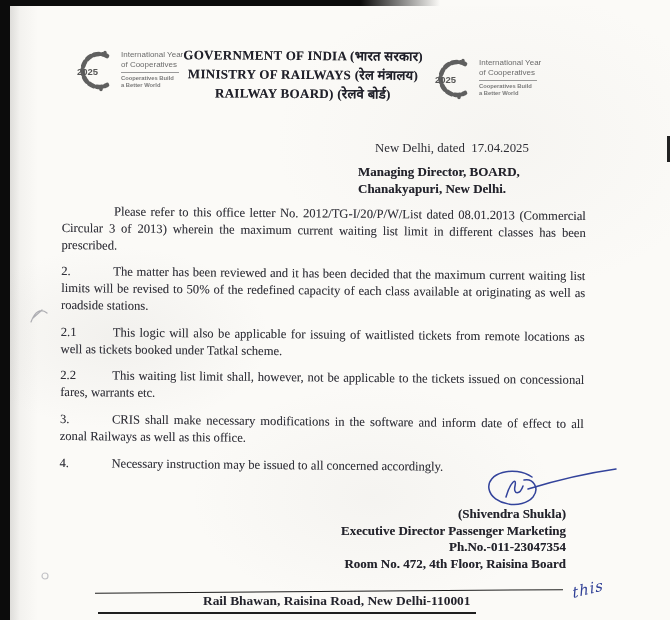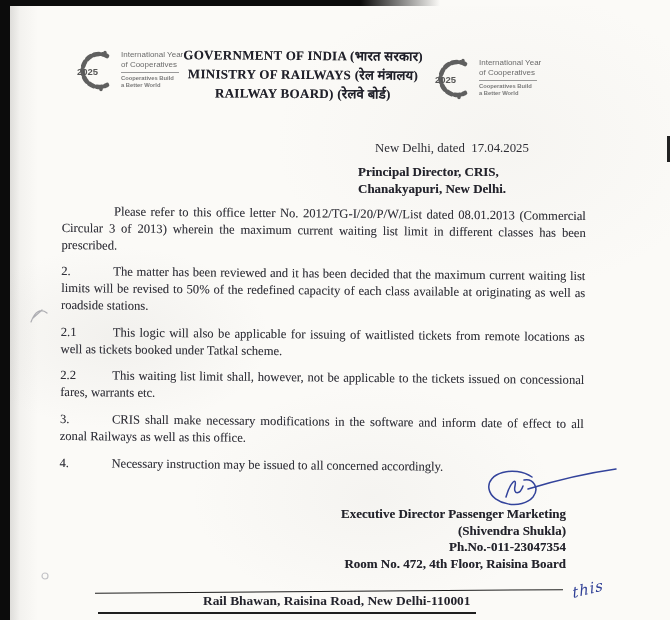--- a/index.html
+++ b/index.html
@@ -108,21 +108,21 @@
       <div class="logo-tag">Cooperatives Build</div>
       <div class="logo-tag">a Better World</div>
     </div>
   </div>
 
   <div class="abs ref-line" style="left:375px; top:141px;">
     <span>New Delhi, dated</span>&nbsp;&nbsp;<span>17.04.2025</span>
   </div>
 
   <div class="abs addr" style="left:358px; top:164px;">
-    <div>Principal Director, CRIS,</div>
+    <div>Managing Director, BOARD,</div>
     <div>Chanakyapuri, New Delhi.</div>
   </div>
 
   <div class="abs body-block" style="left:62px; top:203px;">
     <p class="para indent"><span>Please refer to this office letter No. 2012/TG-I/20/P/W/List dated 08.01.2013 (Commercial Circular 3 of 2013) wherein the maximum current waiting list limit in different classes has been prescribed.</span></p>
     <p class="para"><span class="pnum">2.</span><span>The matter has been reviewed and it has been decided that the maximum current waiting list limits will be revised to 50% of the redefined capacity of each class available at originating as well as roadside stations.</span></p>
     <p class="para"><span class="pnum">2.1</span><span>This logic will also be applicable for issuing of waitlisted tickets from remote locations as well as tickets booked under Tatkal scheme.</span></p>
     <p class="para"><span class="pnum">2.2</span><span>This waiting list limit shall, however, not be applicable to the tickets issued on concessional fares, warrants etc.</span></p>
     <p class="para"><span class="pnum">3.</span><span>CRIS shall make necessary modifications in the software and inform date of effect to all zonal Railways as well as this office.</span></p>
     <p class="para"><span class="pnum">4.</span><span>Necessary instruction may be issued to all concerned accordingly.</span></p>
@@ -137,22 +137,22 @@
 
   <svg class="abs" style="left:436px; top:466px;" width="185" height="48" viewBox="0 0 185 48">
     <g fill="none" stroke="#33439b" stroke-width="1.5" stroke-linecap="round">
       <path d="M96 11 C78 -1 50 7 53 23 C56 39 86 44 97 31 C104 22 97 12 88 14"></path>
       <path d="M70 31 C74 17 81 10 79 20 C77 29 84 29 87 20"></path>
       <path d="M92 23 C118 15 152 7 180 3"></path>
     </g>
   </svg>
 
   <div class="abs signoff" style="left:200px; top:506px;">
+    <div class="bold">(Shivendra Shukla)</div>
     <div class="bold">Executive Director Passenger Marketing</div>
-    <div class="bold">(Shivendra Shukla)</div>
     <div class="bold">Ph.No.-011-23047354</div>
     <div class="bold">Room No. 472, 4th Floor, Raisina Board</div>
   </div>
 
   <div class="abs rule" style="left:95px; top:591px; width:468px; transform:rotate(-.45deg);"></div>
   <div class="abs addr-bottom bold" style="left:203px; top:593px;">Rail Bhawan, Raisina Road, New Delhi-110001</div>
   <div class="abs rule" style="left:98px; top:612px; width:378px; height:1.8px;"></div>
 
   <div class="abs hand-note" style="left:572px; top:580px;">this</div>
 </div>

